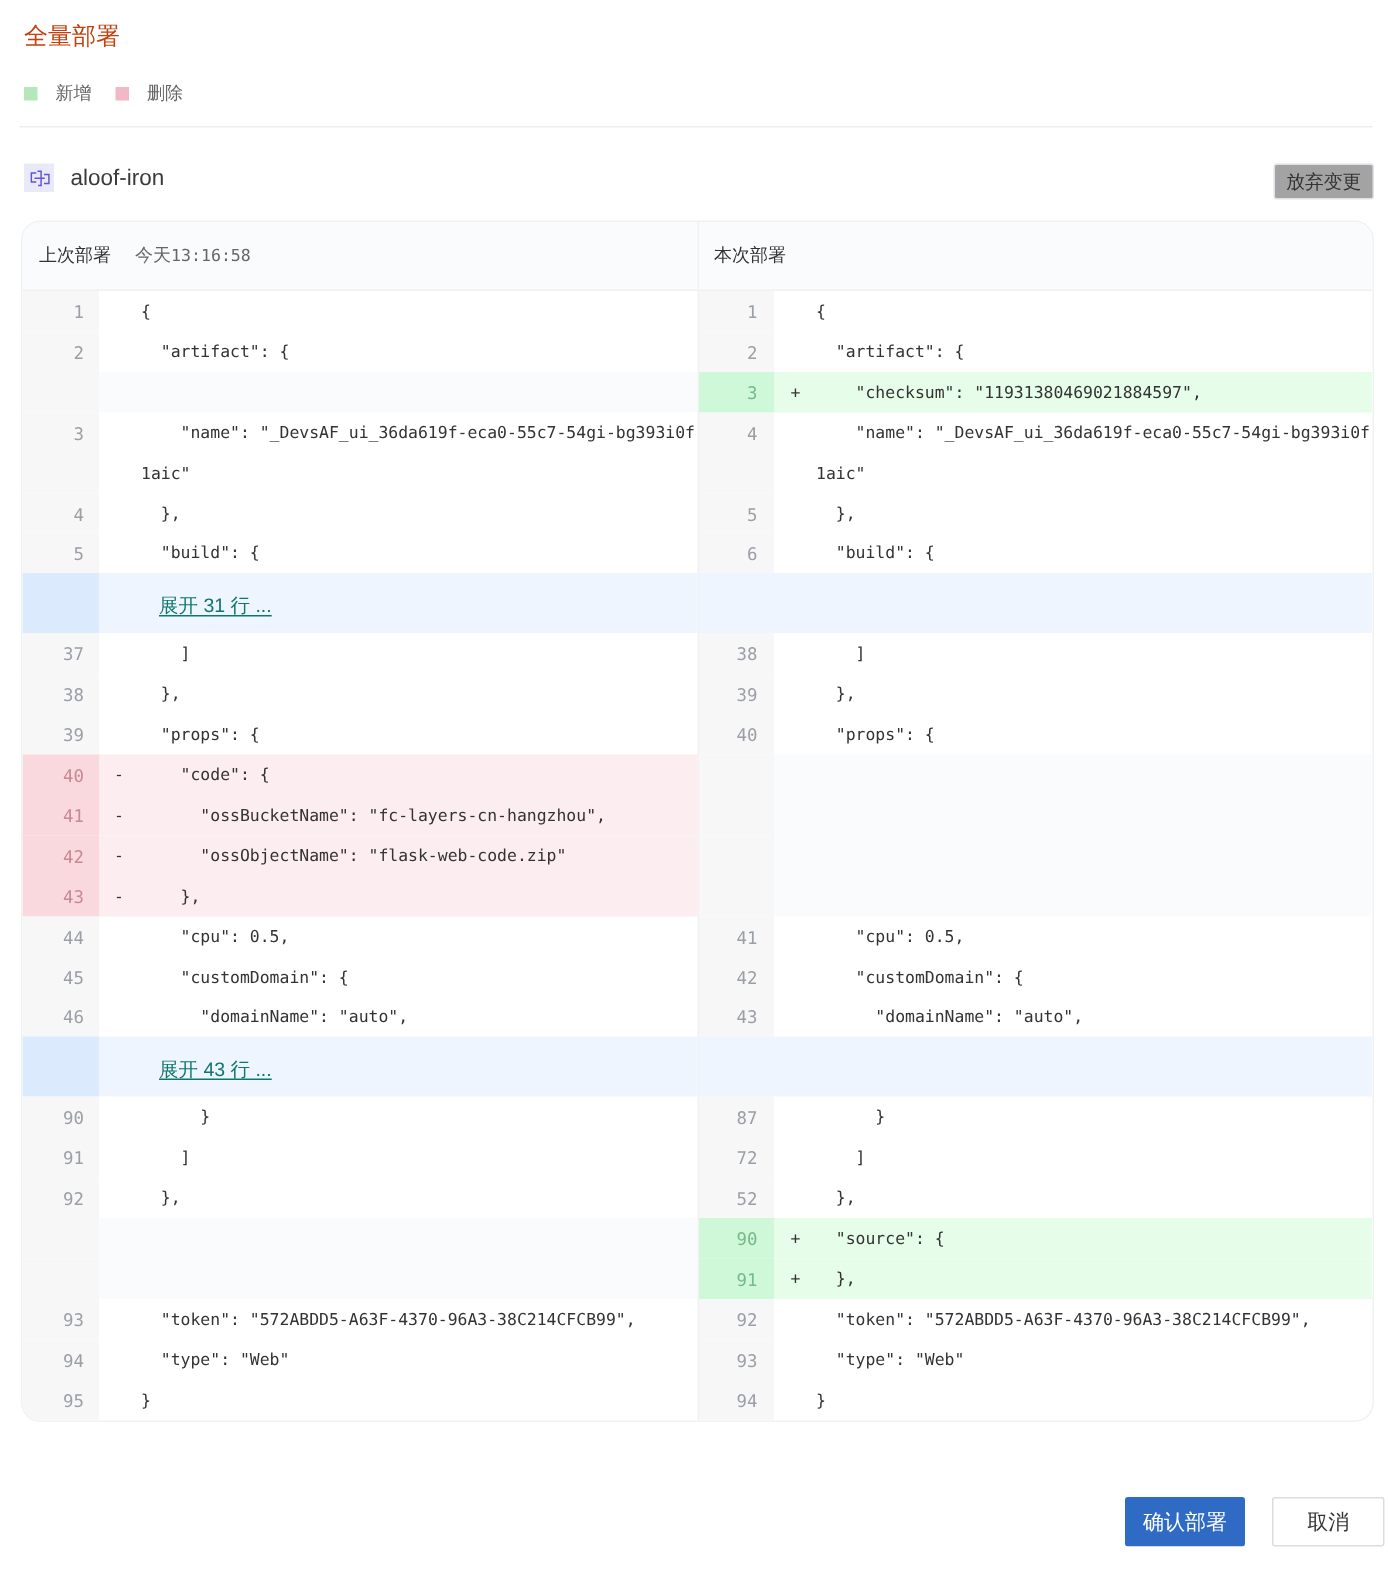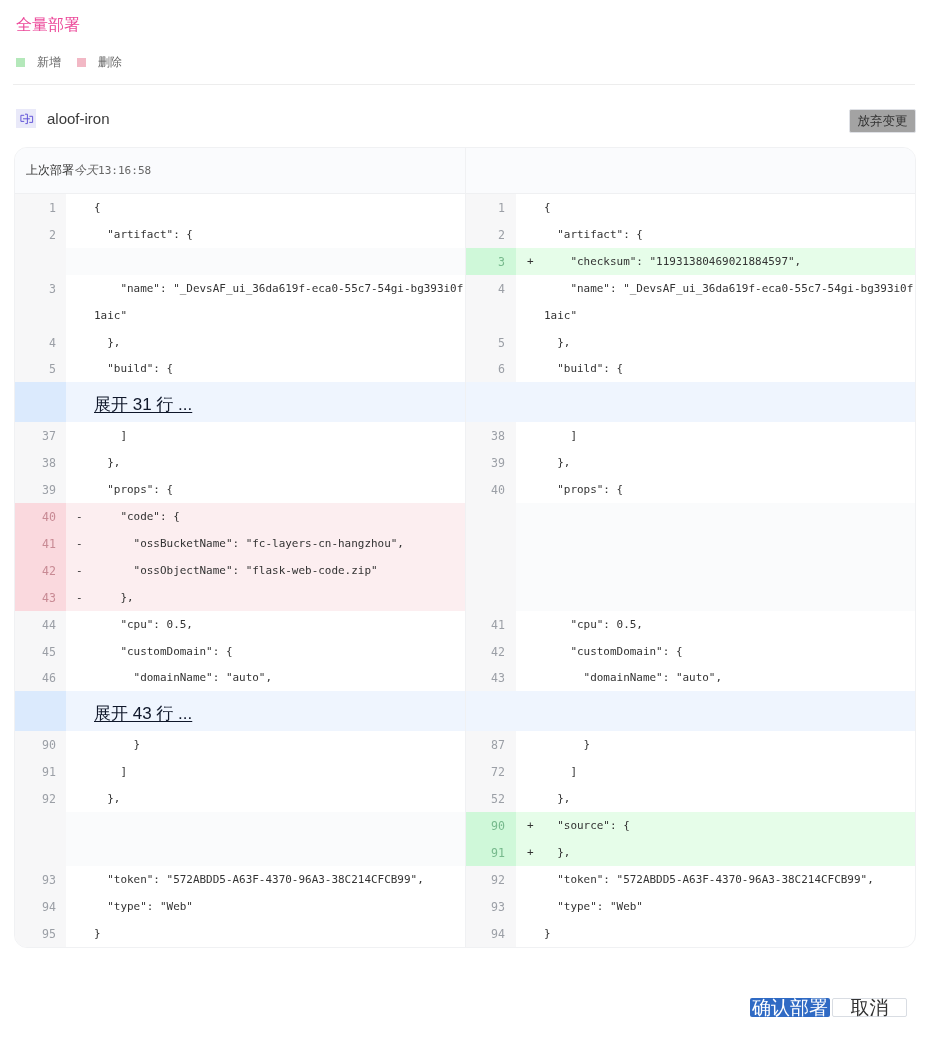--- a/index.html
+++ b/index.html
@@ -4,21 +4,21 @@
 <style>
   html,body{margin:0;padding:0;}
   body{
     width:925px;height:1047px;background:#ffffff;
     font-family:"Liberation Sans","DejaVu Sans",sans-serif;
     color:#333333;overflow:hidden;-webkit-font-smoothing:antialiased;
   }
   .page{position:relative;width:925px;height:1047px;}
 
   
-  .title{position:absolute;left:16px;top:15px;font-size:16px;color:#ec4899;line-height:20px;}
+  .title{position:absolute;left:16px;top:15px;font-size:16px;color:#c2410c;line-height:20px;}
   .legend{position:absolute;left:16px;top:54px;display:flex;align-items:center;font-size:12px;color:#666;line-height:16px;}
   .legend .sw{width:9px;height:9px;display:inline-block;}
   .legend .item{display:flex;align-items:center;}
   .legend .item .lb{margin-left:12px;}
   .legend .gap{width:16px;}
   .hr{position:absolute;left:13px;top:84px;width:902px;height:1px;background:#ededed;}
 
   
   .svc{position:absolute;left:16px;top:109px;display:flex;align-items:center;}
   .svc .ico{width:20px;height:19px;background:#e9e9f9;display:flex;align-items:center;justify-content:center;padding-left:2px;box-sizing:border-box;}
@@ -27,21 +27,21 @@
      background:#a3a3a3;border-radius:2px;font-size:12.5px;color:#333;cursor:pointer;padding:0;
      font-family:inherit;box-sizing:border-box;line-height:22px;}
 
   
   .card{position:absolute;left:14px;top:147px;width:902px;border:1px solid #f0f1f3;
      border-radius:13px;background:#fff;overflow:hidden;box-sizing:border-box;}
   .dhead{display:flex;height:45px;background:#fafbfd;border-bottom:1px solid #eff0f2;}
   .dhead .h{display:flex;align-items:center;font-size:12px;color:#333;box-sizing:border-box;}
   .dhead .hl{width:451px;border-right:1px solid #f0f1f3;padding-left:11px;}
   .dhead .hr2{flex:1;padding-left:10px;}
-  .dhead .subday{color:#666;font-size:12px;margin-left:0;font-style:italic;}
+  .dhead .subday{color:#666;font-size:12px;margin-left:16px;}
   .dhead .sub{color:#666;font-size:11.05px;font-family:"DejaVu Sans Mono","Liberation Mono",monospace;}
 
   .dbody{display:flex;}
   .side{width:451px;box-sizing:border-box;}
   .side.left{border-right:1px solid #f0f1f3;}
   .side.right{width:449px;}
 
   .row{display:flex;font-family:"DejaVu Sans Mono","Liberation Mono",monospace;font-size:10.96px;}
   .gut{width:51px;min-width:51px;min-height:26.9px;text-align:right;padding-right:10px;box-sizing:border-box;
        color:#9b9fa6;background:#f7f7f8;line-height:24.9px;padding-top:2px;user-select:none;font-size:11.6px;}
@@ -53,30 +53,30 @@
   .row.add .gut{background:#cff8d9;color:#76b98c;}
   .row.add{background:#e6fde9;}
   .row.del .gut{background:#fad9de;color:#c88a94;}
   .row.del{background:#fceef0;}
   .row.blank{background:#fafbfc;}
   .row.blank .gut{background:#f7f7f8;}
 
   .expand{display:flex;height:40px;background:#eff5fe;}
   .expand .gut{width:51px;min-width:51px;min-height:40px;background:#dbeafd;line-height:36px;padding-top:0;}
   .side.right .expand .gut{width:50px;min-width:50px;background:#eff5fe;}
-  .expand .lnk{flex:1;display:flex;align-items:center;padding-left:28px;font-size:17px;color:#0f172a;
-     font-family:"Liberation Sans","DejaVu Sans",sans-serif;}
+  .expand .lnk{flex:1;display:flex;align-items:center;padding-left:28px;font-size:13px;color:#0f766e;
+     font-family:"Liberation Sans","DejaVu Sans",sans-serif;margin-left:12px;}
   .expand .lnk u{text-decoration:underline;cursor:pointer;text-underline-offset:2px;position:relative;top:2px;}
 
   
   .foot{position:absolute;left:750px;top:998px;display:flex;}
-  .btn{height:19px;border-radius:2px;font-size:19px;cursor:pointer;border:1px solid transparent;
+  .btn{height:33px;border-radius:2px;font-size:14px;cursor:pointer;border:1px solid transparent;
        display:flex;align-items:center;justify-content:center;box-sizing:border-box;font-family:inherit;padding:0;}
   .btn.primary{background:#2f6ac4;color:#fff;width:80px;}
-  .btn.ghost{background:#fff;color:#333;border-color:#d9dde3;width:75px;margin-left:2px;}
+  .btn.ghost{background:#fff;color:#333;border-color:#d9dde3;width:75px;margin-left:18px;}
 </style>
 </head>
 <body>
 
 <div class="page">
   <div class="title">全量部署</div>
 
   <div class="legend">
     <div class="item">
       <span class="sw" id="swAdd" style="background: rgb(180, 232, 186);"></span>
@@ -105,20 +105,23 @@
 
   <button class="discard">放弃变更</button>
 
   <div class="card">
     <div class="dhead">
       <div class="h hl">
         <span>上次部署</span>
         <span class="subday">今天</span>
           <span class="sub">13:16:58</span>
       </div>
+      <div class="h hr2">
+        <span>本次部署</span>
+      </div>
     </div>
     <div class="dbody">
       <div class="side left" id="leftSide">
           <div class="row ctx">
             <div class="gut">1</div>
             <div class="sign"></div>
             <div class="code">{</div>
           </div>
           <div class="row ctx">
             <div class="gut">2</div>

